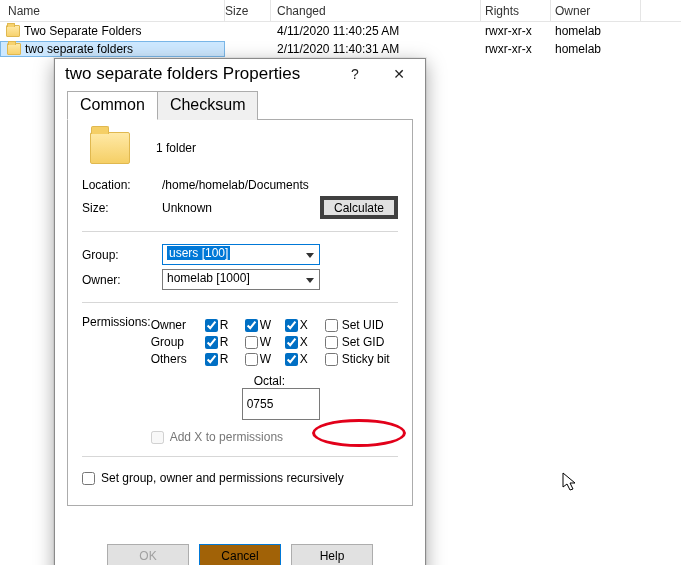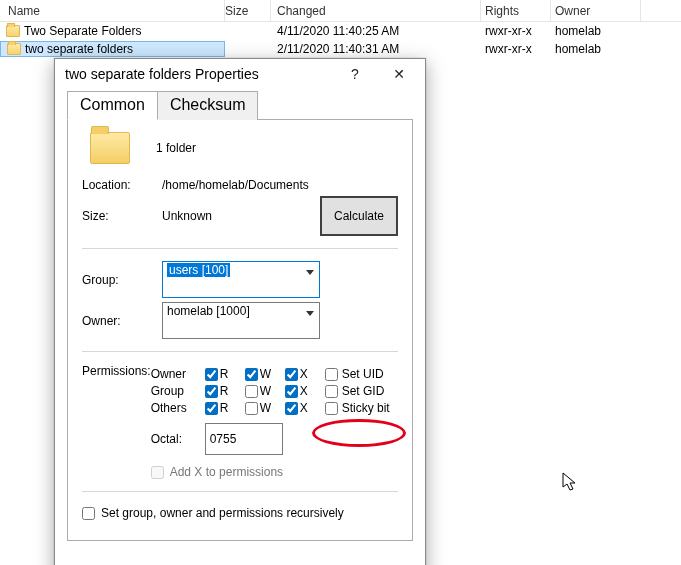--- a/index.html
+++ b/index.html
@@ -58,21 +58,21 @@
       background: #fff;
       border: 1px solid #8a8a8a;
       box-shadow: 0 5px 18px rgba(0,0,0,.35), 0 0 0 1px rgba(0,0,0,.05);
     }
     .titlebar {
       display: flex;
       align-items: center;
       height: 30px;
       padding: 0 4px 0 10px;
     }
-    .title-text { flex: 1; font-size: 14px; }
+    .title-text { flex: 1; font-size: 17px; }
     .tb-btn {
       width: 44px; height: 28px;
       display:flex;align-items:center;justify-content:center;
       color:#222;
       font-size:14px;
     }
     .dlg-body { padding: 1px 12px 12px 12px; background:#fff;}
     
     .tabs { display:flex; position:relative; border-bottom:1px solid #acacac; margin-bottom:0;}
     .tab {
@@ -97,42 +97,42 @@
     }
     .big-folder-ico{
       width:40px;height:32px;background:linear-gradient(#ffe9a6,#f5cf66);
       border:1px solid #e0b84f;border-radius:2px;position:relative;margin-left:8px;
     }
     .big-folder-ico::before{content:"";position:absolute;top:-7px;left:0;width:16px;height:7px;background:#f5cf66;border:1px solid #e0b84f;border-bottom:none;border-radius:2px 2px 0 0;}
     .kv { display:flex; align-items:center; margin:4px 0;}
     .kv .k { width:80px;}
     .kv .v { flex:1;}
     .calc-btn{
-      margin-left:auto; width:78px;height:40px;
-      background:#e1e1e1;border:2px solid #404040;font:inherit;
+      margin-left:auto; width:78px;height:23px;
+      background:#e1e1e1;border:4px solid #404040;font:inherit;
     }
     .divider{height:1px;background:#d7d7d7;margin:12px 0;}
     select,.txtin{
-      font:inherit;height:37px;border:1px solid #7a7a7a;padding:1px 18px 1px 4px;background:#fff;
+      font:inherit;height:21px;border:1px solid #7a7a7a;padding:1px 18px 1px 4px;background:#fff;
     }
     .group-sel{width:158px;border:1px solid #0078d7;}
     .group-sel-inner{display:inline-block;background:#0078d7;color:#fff;padding:0 2px;}
     .owner-sel{width:158px;}
     .sel-wrap{position:relative;display:inline-block;}
     .sel-wrap::after{
       content:"";position:absolute;right:6px;top:9px;
       border-left:4px solid transparent;border-right:4px solid transparent;border-top:5px solid #333;
       pointer-events:none;
     }
     .perm-row{display:flex;align-items:center;margin:3px 0;}
     .perm-row .plabel{width:54px;}
     .cbwrap{display:flex;align-items:center;gap:2px;width:40px;}
     .cbwrap2{display:flex;align-items:center;gap:4px;width:86px;}
     input[type=checkbox]{width:13px;height:13px;accent-color:#006fc4;}
-    .octal-row{display:flex;align-items:center;margin-top:8px;}
+    .octal-row{display:flex;align-items:center;margin-top:8px;flex-direction:column;}
     .octal-row .plabel{width:54px;}
     .octal-in{width:78px;height:20px;border:1px solid #7a7a7a;padding:15px 4px;font:inherit;}
     .ellipse{
       position:absolute;width:94px;height:28px;border:3px solid #e2001a;border-radius:50%;
       left:257px;top:360px;pointer-events:none;
     }
     .addx{display:flex;align-items:center;gap:6px;margin-top:10px;color:#777;}
     .recursive{display:flex;align-items:center;gap:6px;margin:14px 0 6px 0;}
     .buttons{display:flex;gap:10px;justify-content:center;margin-top:10px;}
     .btn{

